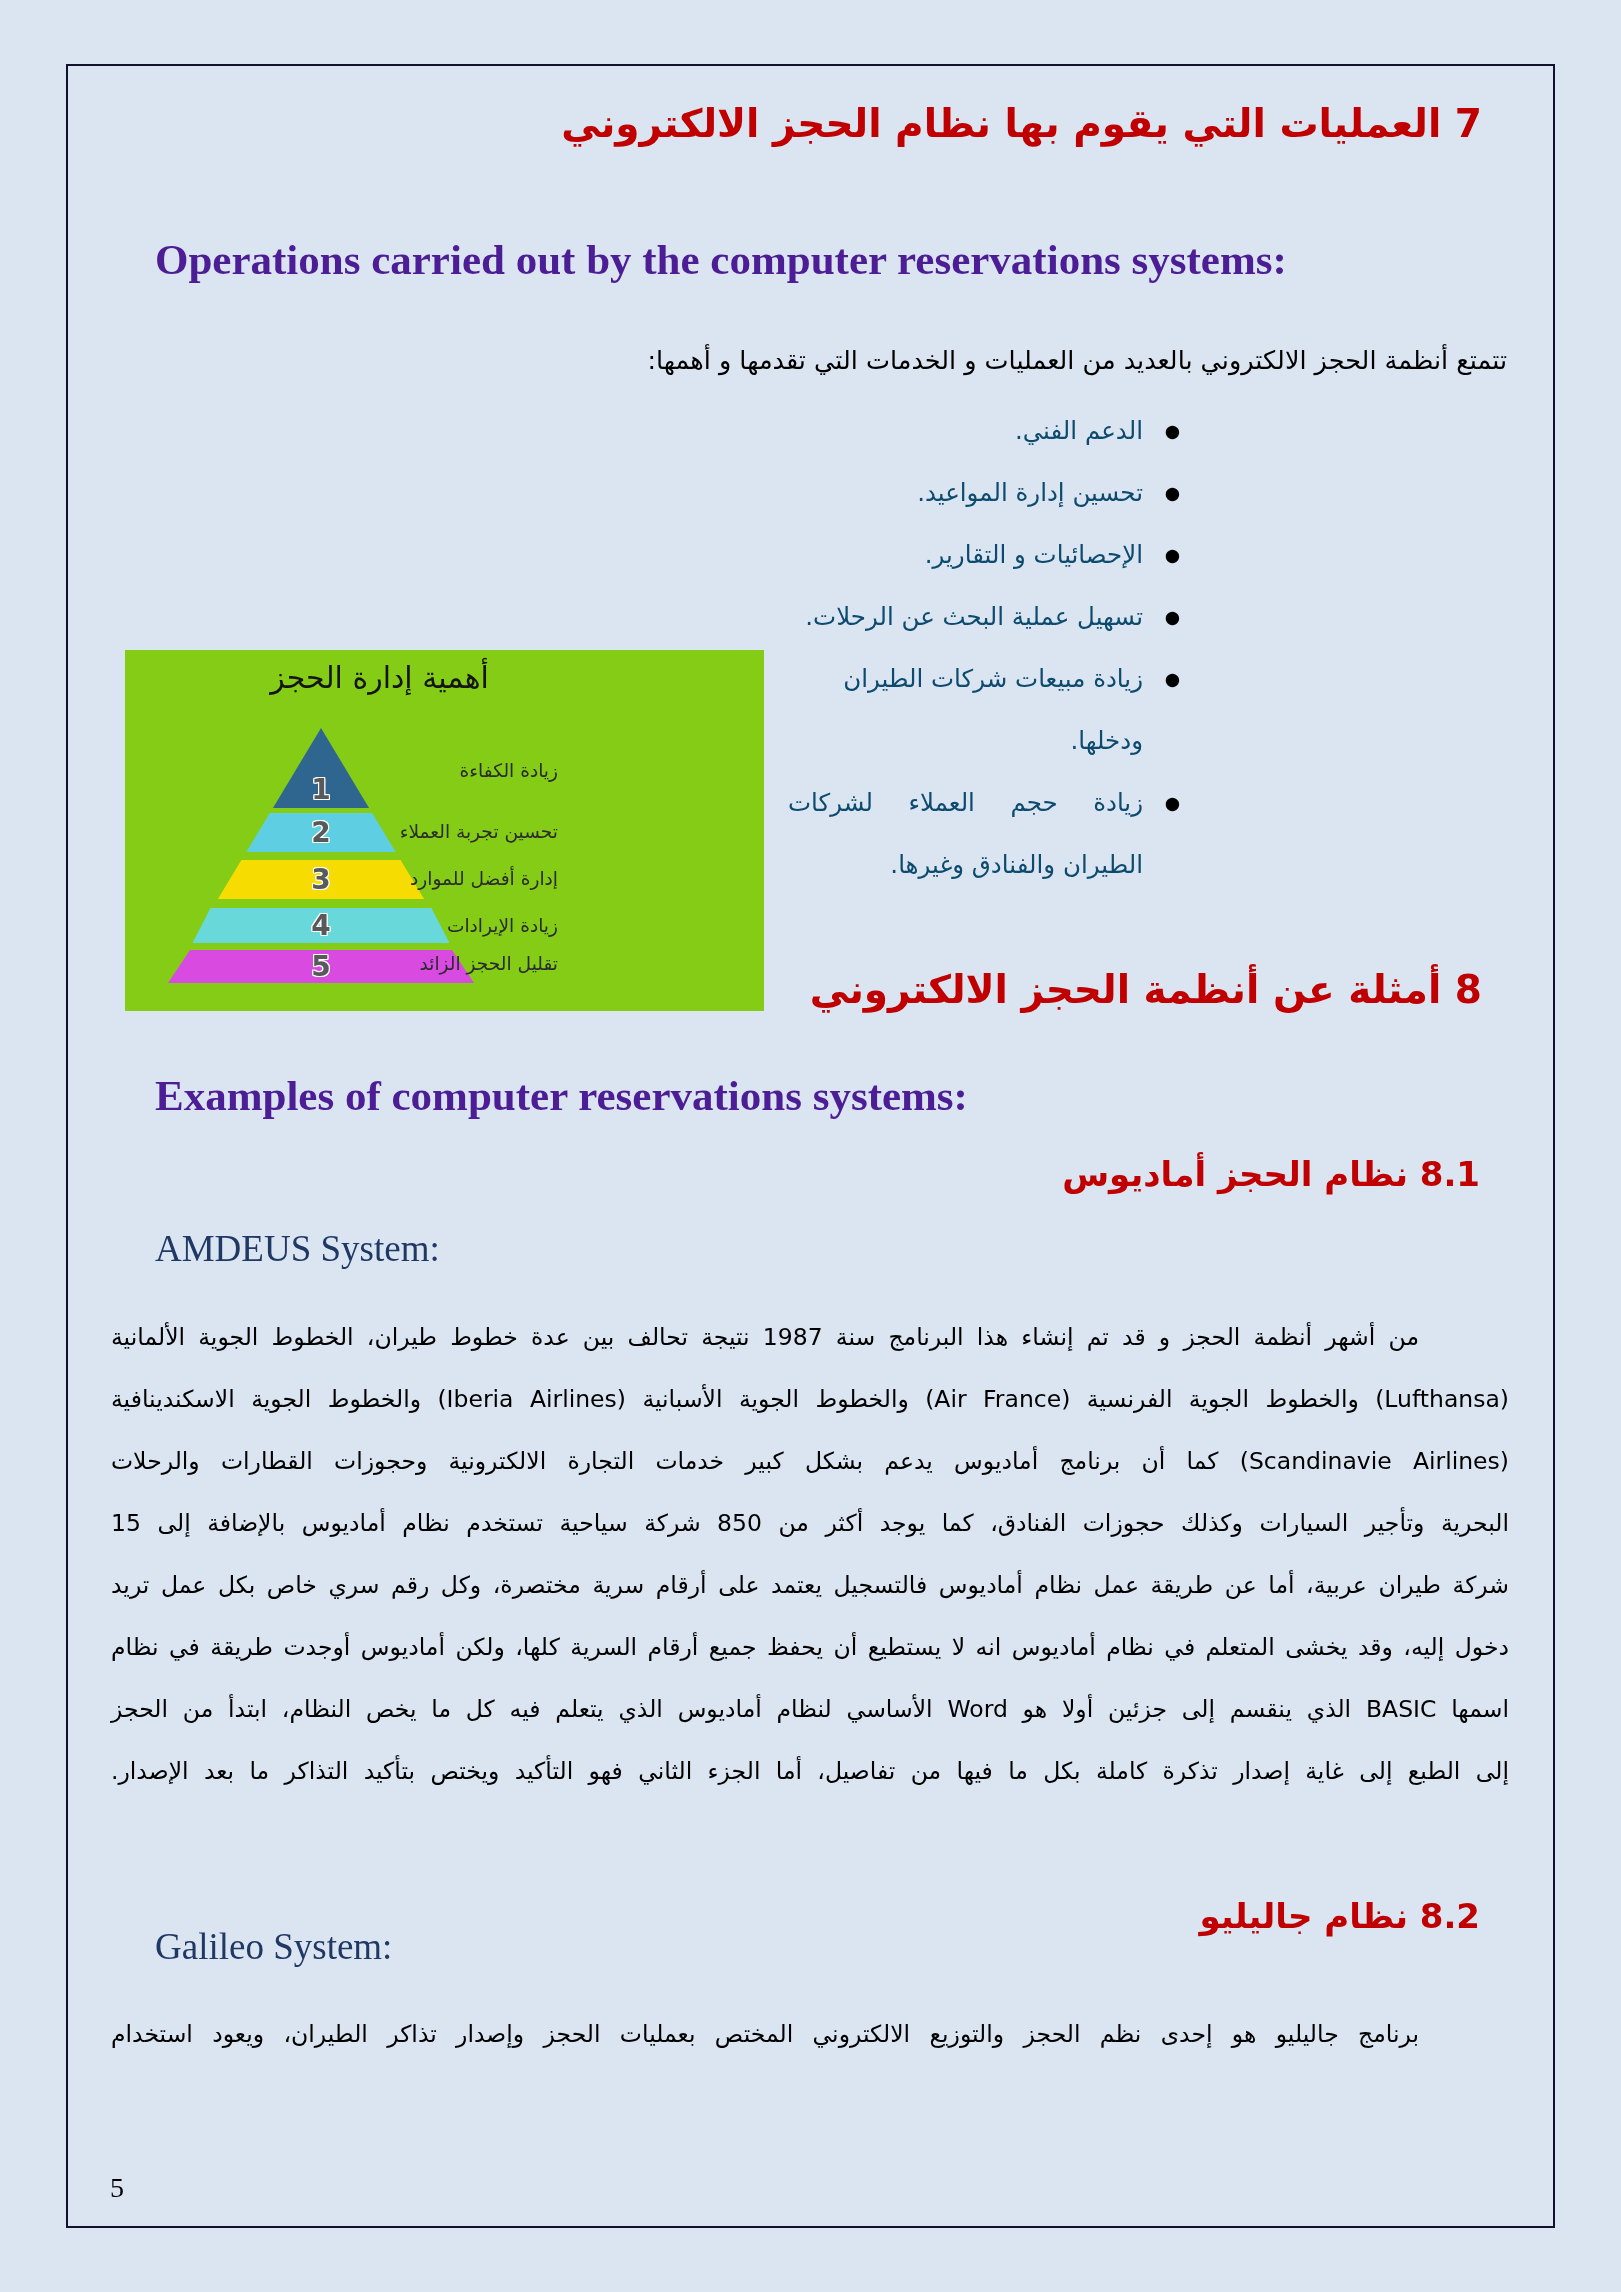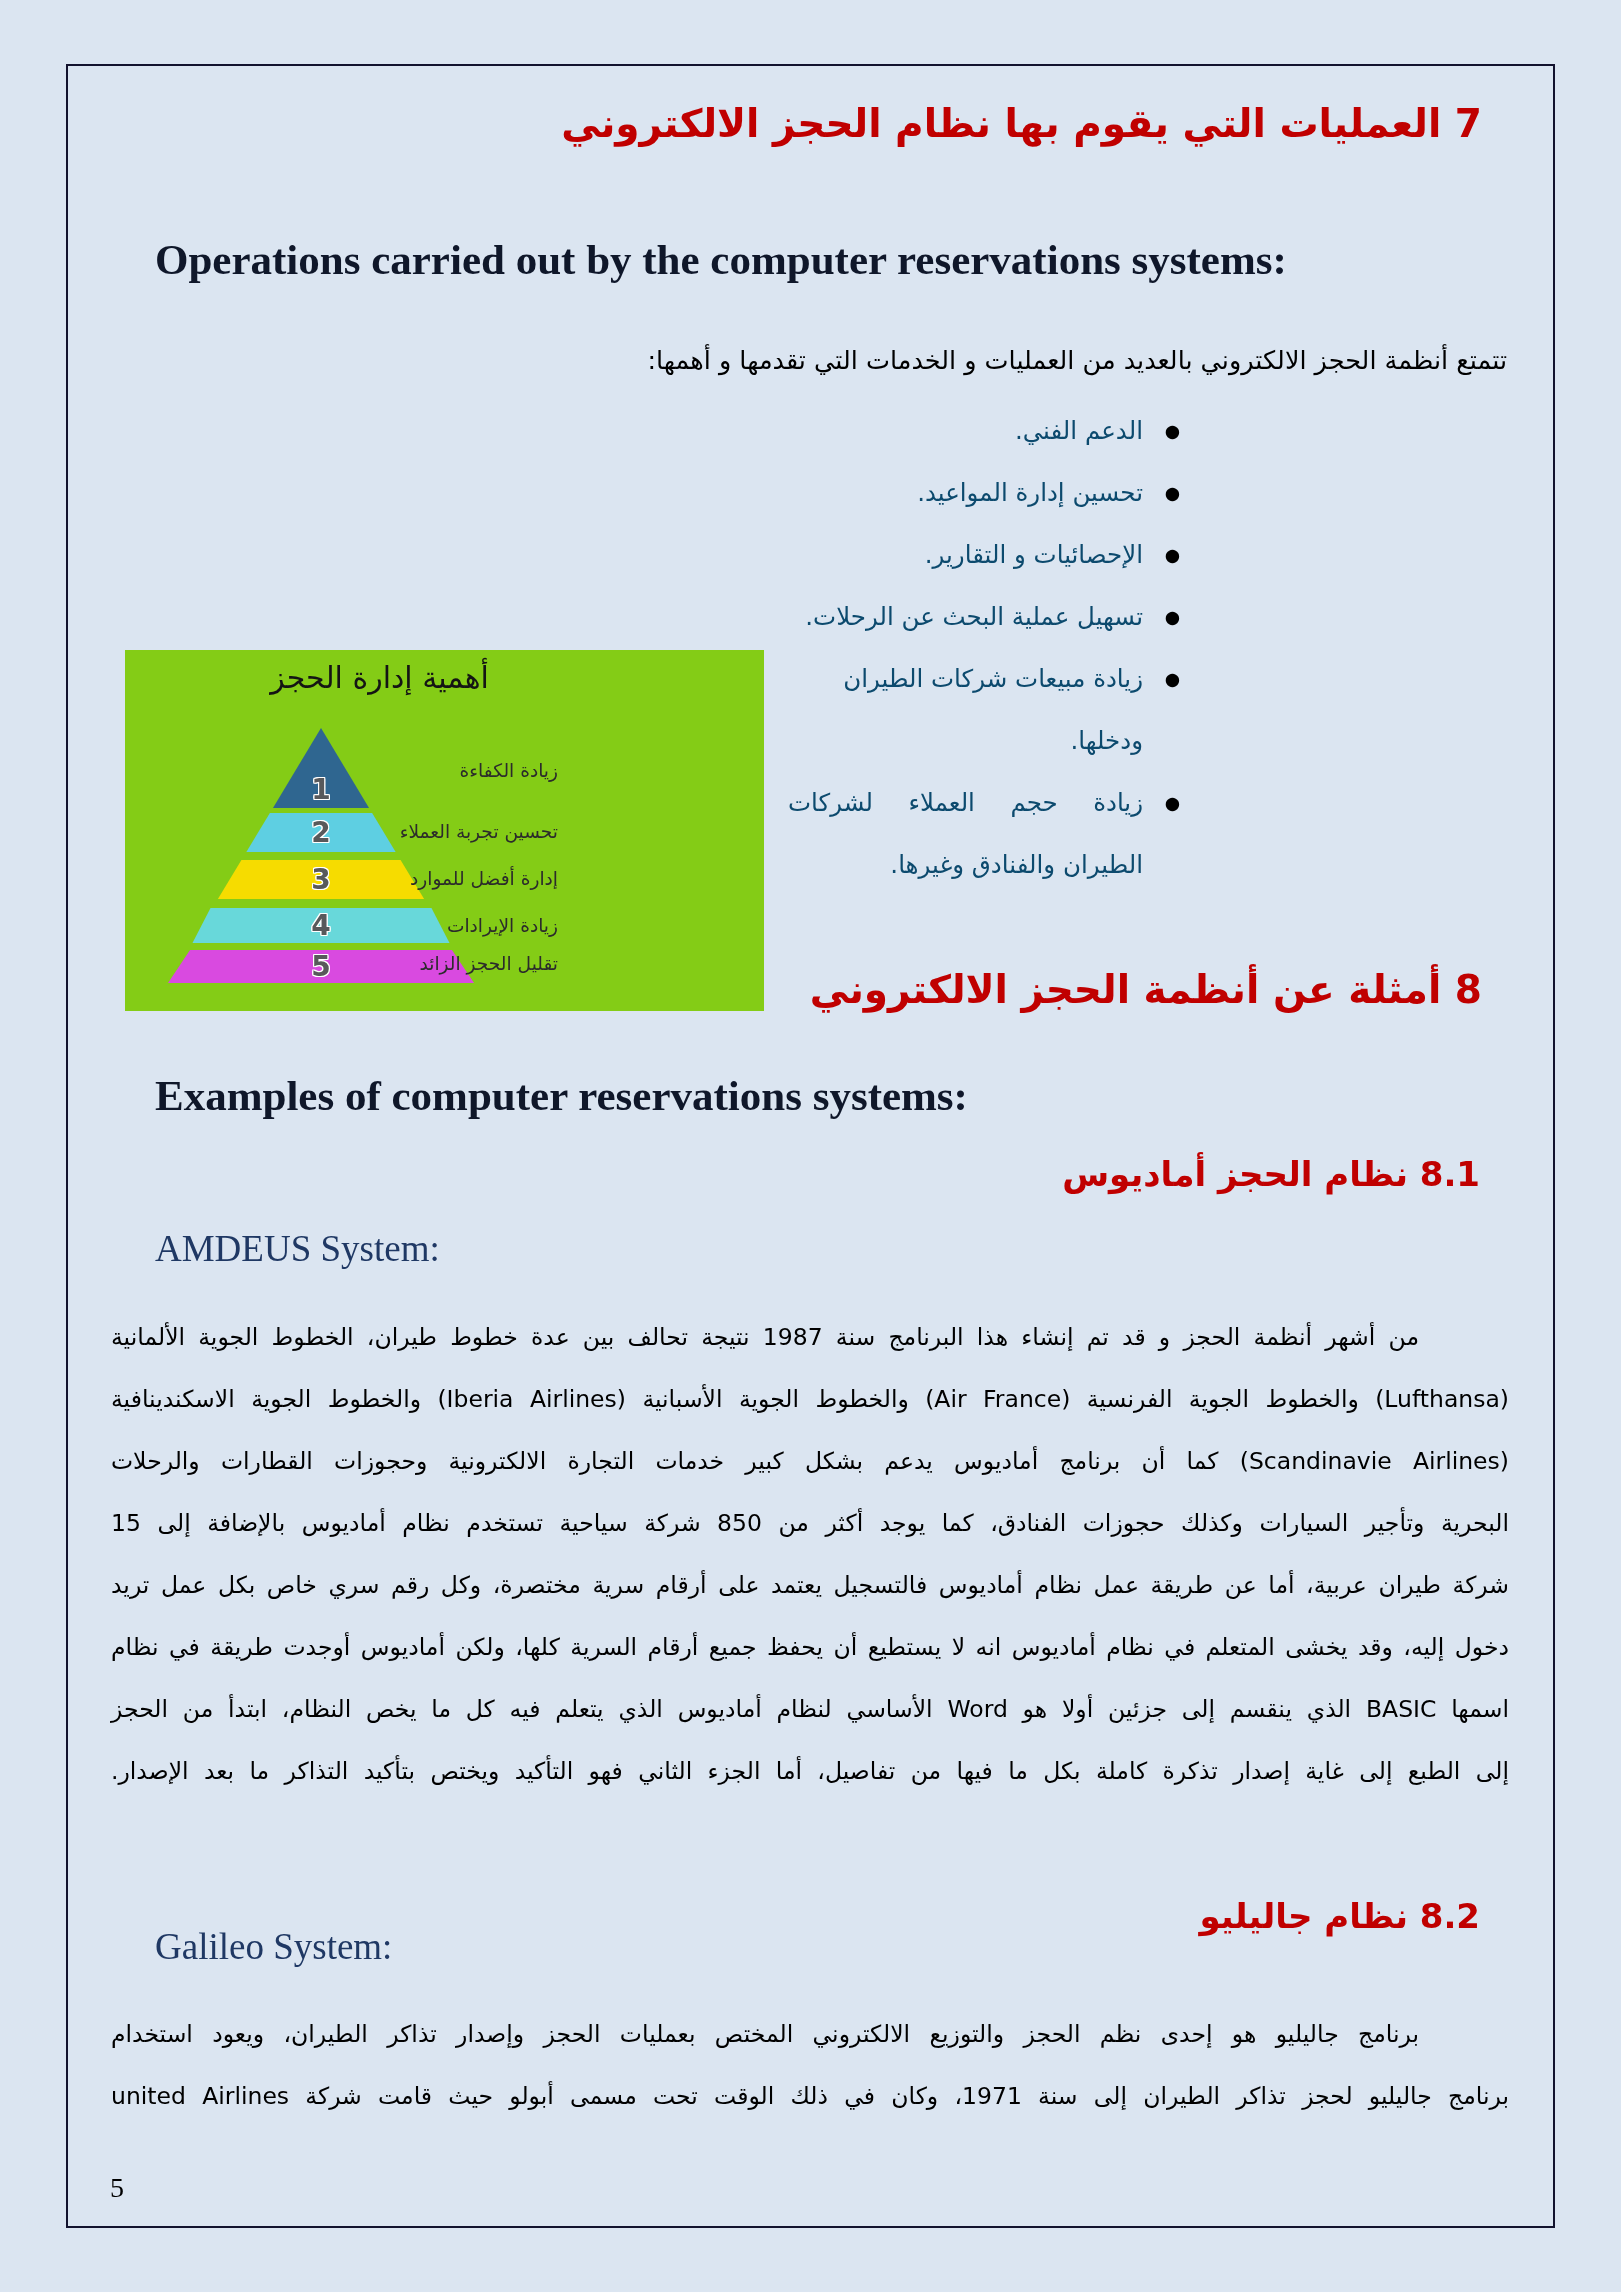--- a/index.html
+++ b/index.html
@@ -21,21 +21,21 @@
   .h7 { top:100px; right:139px; }
   .h8 { top:966px; right:139px; }
   .h-red-sub {
     position:absolute; margin:0; color:#c00000; font-weight:bold;
     direction:rtl; text-align:right; font-size:34px; line-height:1.25;
   }
   .h81 { top:1153px; right:141px; }
   .h82 { top:1847px; right:141px;margin-top:48px; }
   
   .h-en {
-    position:absolute; margin:0; color:#0f172a; font-weight:bold;
+    position:absolute; margin:0; color:#4c1d95; font-weight:bold;
     font-size:43px; line-height:1.1;
     font-family:"Liberation Serif","DejaVu Serif",serif;
   }
   .h7en { top:236px; left:155px; }
   .h8en { top:1072px; left:155px; }
   .h-sys {
     position:absolute; margin:0; color:#1f3864; font-weight:normal;
     font-size:37px; line-height:1.1;
     font-family:"Liberation Serif","DejaVu Serif",serif;
   }
@@ -177,18 +177,17 @@
       <div class="line">شركة طيران عربية، أما عن طريقة عمل نظام أماديوس فالتسجيل يعتمد على أرقام سرية مختصرة، وكل رقم سري خاص بكل عمل تريد</div>
       <div class="line">دخول إليه، وقد يخشى المتعلم في نظام أماديوس انه لا يستطيع أن يحفظ جميع أرقام السرية كلها، ولكن أماديوس أوجدت طريقة في نظام</div>
       <div class="line">اسمها BASIC الذي ينقسم إلى جزئين أولا هو Word الأساسي لنظام أماديوس الذي يتعلم فيه كل ما يخص النظام، ابتدأ من الحجز</div>
       <div class="line">إلى الطبع إلى غاية إصدار تذكرة كاملة بكل ما فيها من تفاصيل، أما الجزء الثاني فهو التأكيد ويختص بتأكيد التذاكر ما بعد الإصدار.</div>
     </div>
 
   <h3 class="h-red-sub h82">8.2 نظام جاليليو</h3>
   <h4 class="h-sys galileo">Galileo System:</h4>
   <div class="para p2" id="para2">
       <div class="line first">برنامج جاليليو هو إحدى نظم الحجز والتوزيع الالكتروني المختص بعمليات الحجز وإصدار تذاكر الطيران، ويعود استخدام</div>
-      <div class="line">برنامج جاليليو لحجز تذاكر الطيران إلى سنة 1971، وكان في ذلك الوقت تحت مسمى أبولو حيث قامت شركة united Airlines</div>
     </div>
 
   <div class="pagenum">5</div>
 </div>
 
 
 </body></html>

